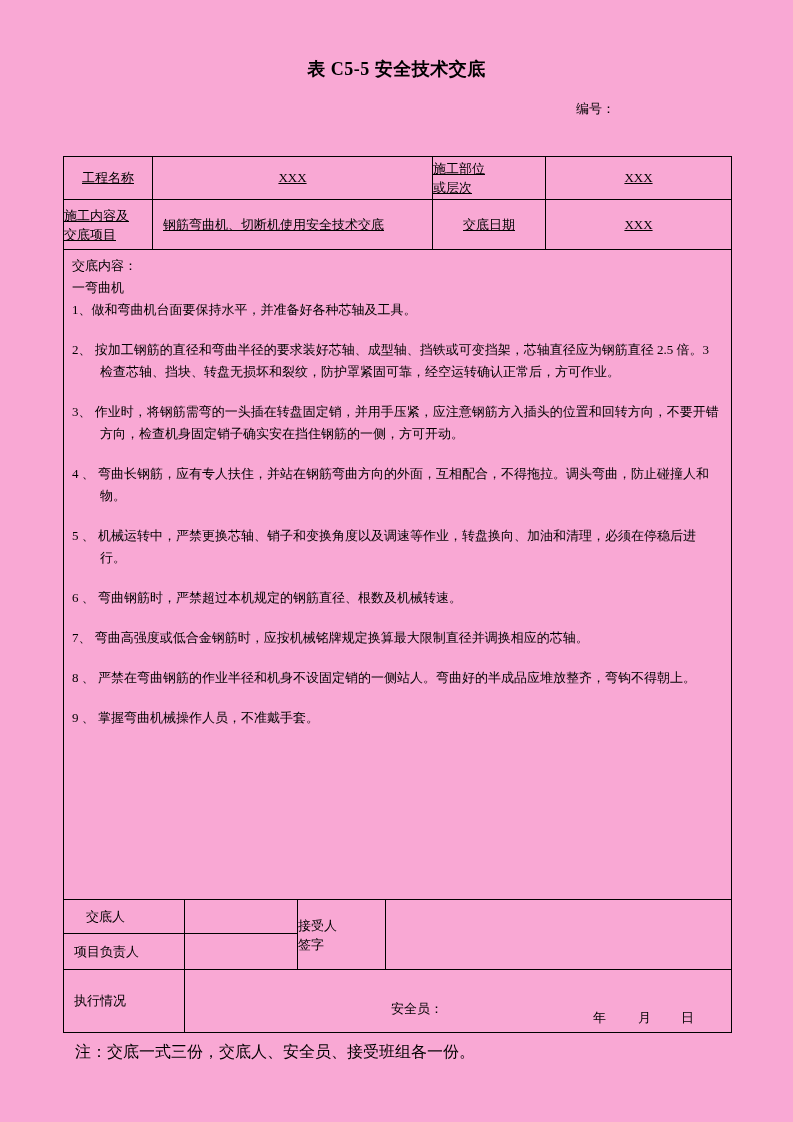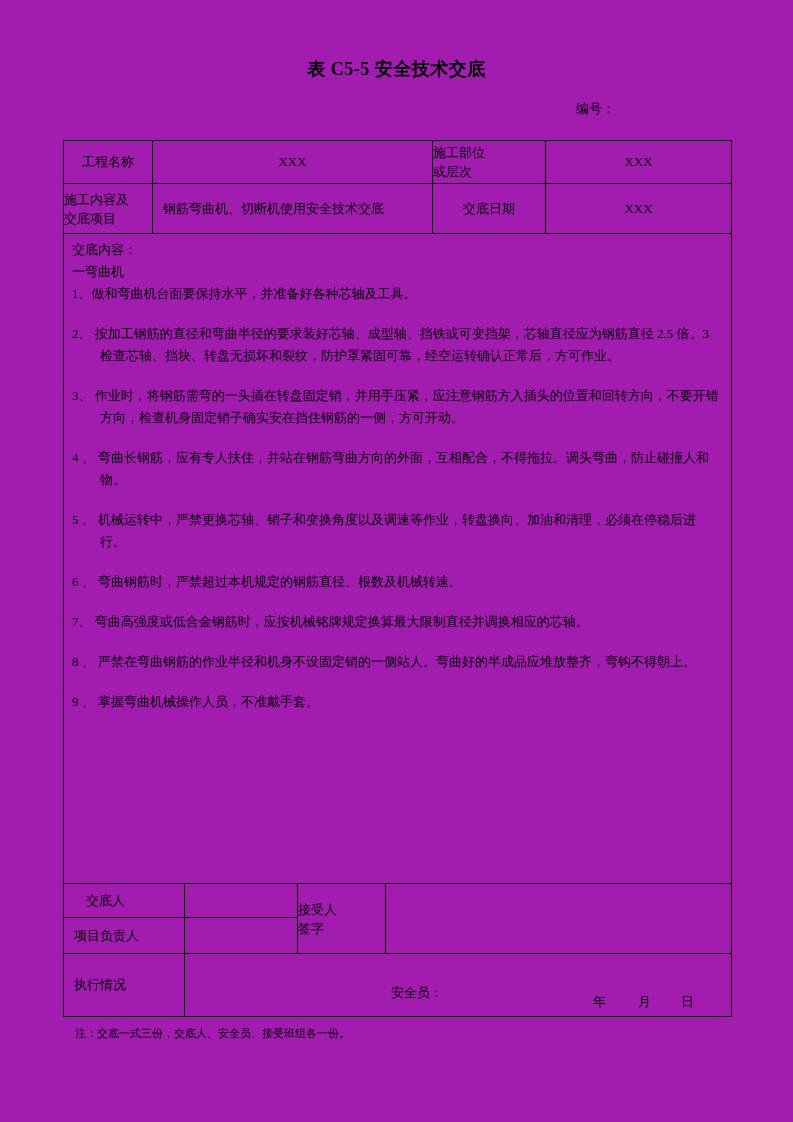--- a/index.html
+++ b/index.html
@@ -1,21 +1,21 @@
 <!DOCTYPE html>
 <html><head>
 <meta charset="utf-8">
 <style>
   * { margin:0; padding:0; box-sizing:border-box; }
   html,body { background:#888; }
   .page {
     position:relative;
     width:793px; height:1122px;
     margin:0 auto;
-    background:#a21caf;
+    background:#f9a8d4;
     color:#000;
     font-family:"Liberation Serif","DejaVu Serif",serif;
     font-size:13px;
     overflow:hidden;
   }
   .doc-title {
     padding-top:57px;
     text-align:center;
     font-size:18px;
     font-weight:bold;
@@ -57,34 +57,34 @@
   
   .t3 .rA td { height:34px; }
   .t3 .rB td { height:36px; }
   .t3 .rC td { height:63px; }
   .exec-cell { position:relative; }
   .exec-cell .safety { position:absolute; left:206px; bottom:14px; }
   .exec-cell .y { position:absolute; left:408px; bottom:5px; }
   .exec-cell .m { position:absolute; left:453px; bottom:5px; }
   .exec-cell .d { position:absolute; left:496px; bottom:5px; }
 
-  .footer-note { margin:9px 0 0 75px; font-size:11px; }
+  .footer-note { margin:9px 0 0 75px; font-size:16px; }
 </style>
 </head>
 <body>
 
 <div class="page">
 
   <div class="doc-title">表 C5-5 安全技术交底</div>
 
   <div class="subline">
     <span class="number">编号：</span>
   </div>
 
-  <table class="tbl t1" style="margin-top:30px;">
+  <table class="tbl t1" style="margin-top:46px;text-decoration:underline;">
     <colgroup>
         <col style="width:89px">
         <col style="width:280px">
         <col style="width:113px">
         <col style="width:186px">
       </colgroup>
     <tbody>
         <tr class="r1">
       <td class="c">工程名称</td>
       <td class="c">XXX</td>

